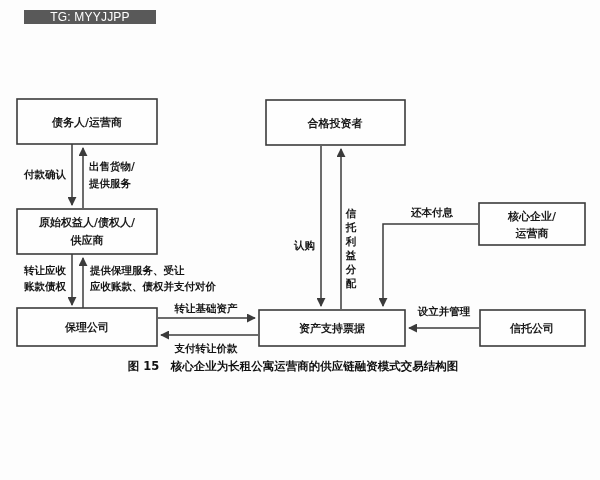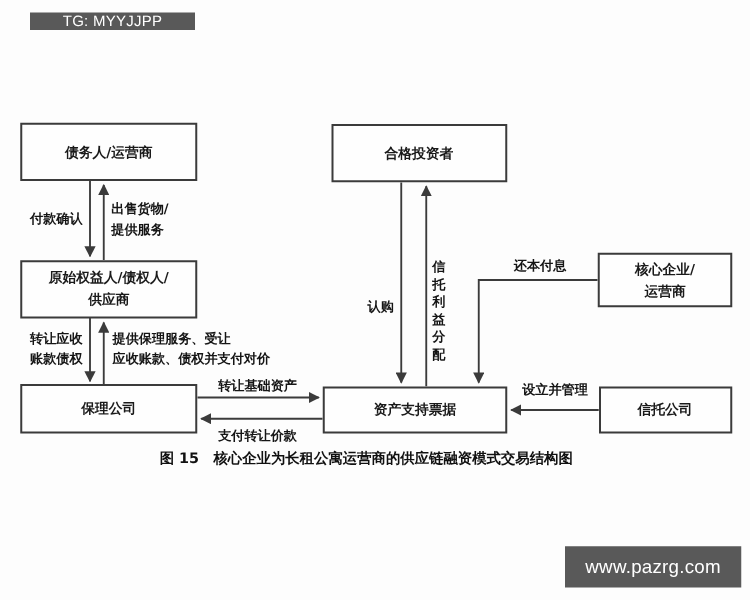--- a/index.html
+++ b/index.html
@@ -89,21 +89,20 @@
     text-anchor: middle;
   }
 </style>
 </head>
 <body>
 
 <div id="stage">
 
   <div class="wm-badge" id="tg-badge">TG: MYYJJPP</div>
 
-  <div class="wm-badge" id="site-badge">www.pazrg.com</div>
 
   <svg id="diagram" viewBox="0 0 600 480">
     <defs>
       <marker id="arrow" viewBox="0 0 10 10" refX="9" refY="5" markerWidth="6" markerHeight="6" orient="auto-start-reverse">
         <path d="M 0 0 L 10 5 L 0 10 z" fill="#3b3b3b"></path>
       </marker>
     </defs>
 
     <g>
       <rect class="node-box" x="17" y="99" width="140" height="45"></rect>

